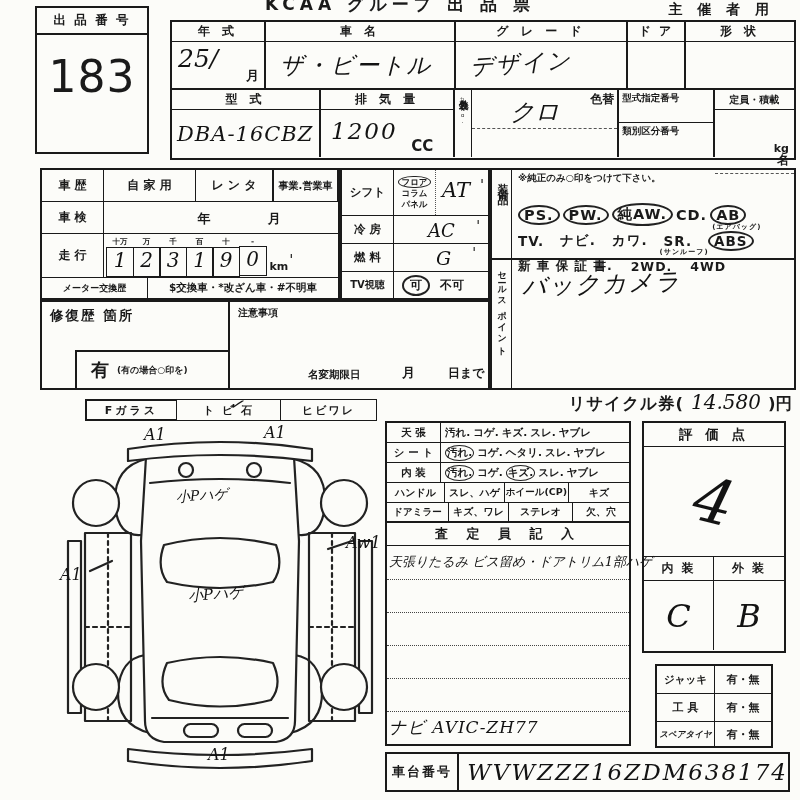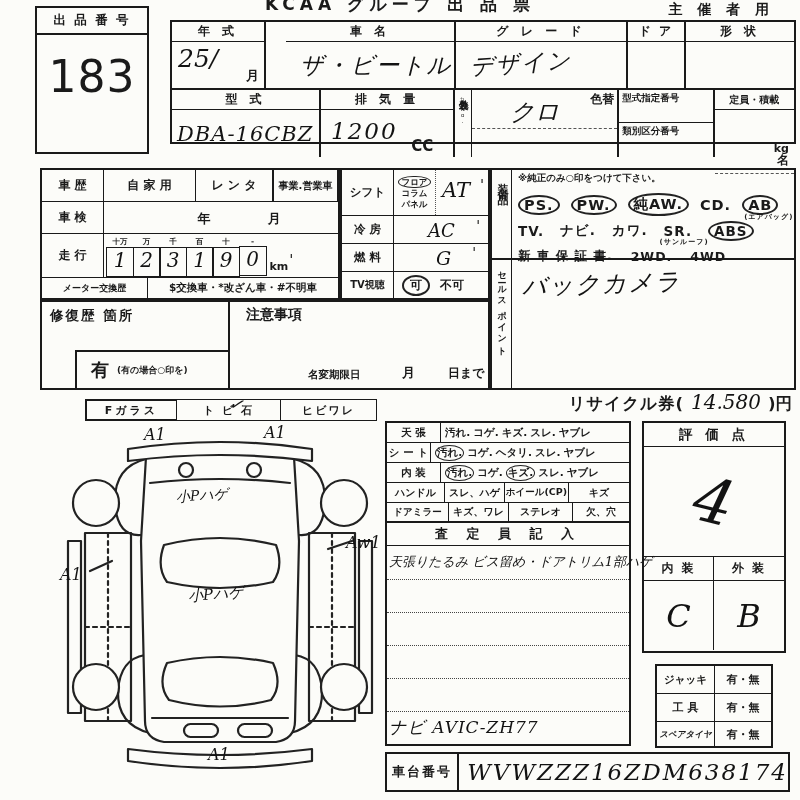--- a/index.html
+++ b/index.html
@@ -33,30 +33,30 @@
 <div id="page">
 
   <div class="abs lbl" style="left:0;right:0;top:-7px;text-align:center;font-size:17px;letter-spacing:5px;">KCAA グループ 出 品 票</div>
   <div class="abs lbl" style="right:26px;top:1px;font-size:14px;letter-spacing:5px;">主 催 者 用</div>
 
   <div class="abs box" style="left:35px;top:6px;width:114px;height:148px;">
     <div style="height:27px;border-bottom:2px solid #1a1a1a;display:flex;align-items:center;justify-content:center;font-weight:bold;font-size:12.5px;letter-spacing:2px;">出 品 番 号</div>
     <div style="text-align:center;font-size:44px;margin-top:16px;letter-spacing:1px;">183</div>
   </div>
 
-  <div class="abs" style="left:170px;top:20px;width:626px;height:124px;border:2.5px solid #1a1a1a;">
+  <div class="abs" style="left:170px;top:20px;width:626px;height:140px;border:2.5px solid #1a1a1a;">
     <div class="row" style="height:68px;border-bottom:2px solid #1a1a1a;">
       <div class="tcol" style="width:94px;">
         <div class="thead">年  式</div>
         <div class="tval">
           <span class="hand" style="position:absolute;left:6px;top:2px;font-size:25px;">25/</span>
           <span class="lbl" style="position:absolute;right:5px;bottom:3px;font-size:13px;">月</span>
         </div>
       </div>
-      <div class="tcol" style="width:190px;padding-left:20px;">
+      <div class="tcol" style="width:190px;">
         <div class="thead">車  名</div>
         <div class="tval">
           <span class="hand" style="position:absolute;left:14px;top:8px;font-size:23px;letter-spacing:2px;">ザ・ビートル</span>
         </div>
       </div>
       <div class="tcol" style="width:172px;">
         <div class="thead">グ レ ー ド</div>
         <div class="tval">
           <span class="hand" style="position:absolute;left:14px;top:6px;font-size:23px;letter-spacing:2px;transform:rotate(-4deg);">デザイン</span>
         </div>
@@ -198,21 +198,21 @@
       </div>
     </div>
   </div>
 
   <div class="abs box" style="left:490px;top:168px;width:306px;height:92px;display:flex;">
     <div style="width:20px;border-right:1.5px solid #1a1a1a;display:flex;justify-content:center;padding-top:4px;">
       <span class="vert lbl" style="font-size:11px;letter-spacing:6px;">装備品</span>
     </div>
     <div style="flex:1;padding:2px 6px;">
       <div class="lbl" style="font-size:9.5px;">※純正のみ○印をつけて下さい。</div>
-      <div class="eqrow" style="gap:11px;font-size:14.5px;letter-spacing:1px;margin-top:8px;">
+      <div class="eqrow" style="gap:3px;font-size:14.5px;letter-spacing:1px;margin-top:18px;">
         <span class="circ">PS.</span>
         <span class="circ">PW.</span>
         <span class="circ">純AW.</span>
         <span>CD.</span>
         <span style="position:relative;">
           <span class="circ">AB</span>
           <span class="subnote" style="top:17px;left:2px;">(エアバッグ)</span>
         </span>
       </div>
       <div class="eqrow" style="gap:16px;font-size:13.5px;letter-spacing:1px;margin-top:5px;">
@@ -244,21 +244,21 @@
 
   <div class="abs box" style="left:40px;top:300px;width:190px;height:90px;">
     <div class="lbl" style="padding:5px 8px;font-size:13.5px;letter-spacing:2px;">修復歴  箇所</div>
     <div class="box" style="position:absolute;left:33px;bottom:-2px;right:-2px;height:40px;display:flex;align-items:center;gap:8px;padding-left:14px;background:#fcfcf9;">
       <span class="lbl" style="font-size:18px;">有</span>
       <span class="lbl" style="font-size:9px;">(有の場合○印を)</span>
     </div>
   </div>
 
   <div class="abs box" style="left:230px;top:300px;width:260px;height:90px;border-left:none;">
-    <div class="lbl" style="padding:4px 16px;font-size:14px;">注意事項</div>
+    <div class="lbl" style="padding:4px 8px;font-size:10px;">注意事項</div>
     <span class="lbl" style="position:absolute;left:78px;bottom:6px;font-size:10.5px;">名変期限日</span>
     <span class="lbl" style="position:absolute;left:172px;bottom:6px;font-size:13px;">月</span>
     <span class="lbl" style="position:absolute;left:218px;bottom:6px;font-size:12px;">日まで</span>
   </div>
 
   <div class="abs row" style="left:85px;top:399px;height:22px;">
     <div class="cell lbl box" style="width:92px;font-size:11px;letter-spacing:3px;">Fガラス</div>
     <div class="cell lbl" style="width:104px;font-size:11px;letter-spacing:2px;border:1.5px solid #1a1a1a;border-left:none;position:relative;">
       <span>ト ビ 石</span>
       <span class="hand" style="position:absolute;left:52px;top:-6px;font-size:17px;transform:rotate(12deg);">✓</span>
@@ -277,21 +277,21 @@
       <div class="cell lbl" style="width:54px;font-size:10.5px;">天  張</div>
       <div style="flex:1;display:flex;align-items:center;gap:3px;padding-left:4px;font-weight:bold;font-size:10.5px;white-space:nowrap;">
         <span>汚れ.</span>
           <span>コゲ.</span>
           <span>キズ.</span>
           <span>スレ.</span>
           <span>ヤブレ</span>
       </div>
     </div>
     <div class="row" style="height:20px;border-bottom:1.5px solid #1a1a1a;">
-      <div class="cell lbl" style="width:44px;font-size:10.5px;">シ ー ト</div>
+      <div class="cell lbl" style="width:54px;font-size:10.5px;">シ ー ト</div>
       <div style="flex:1;display:flex;align-items:center;gap:3px;padding-left:4px;font-weight:bold;font-size:10.5px;white-space:nowrap;">
         <span class="circ" style="border-width:1.5px;padding:0 1px;">汚れ.</span>
           <span>コゲ.</span>
           <span>ヘタリ.</span>
           <span>スレ.</span>
           <span>ヤブレ</span>
       </div>
     </div>
     <div class="row" style="height:20px;border-bottom:1.5px solid #1a1a1a;">
       <div class="cell lbl" style="width:54px;font-size:10.5px;">内  装</div>

